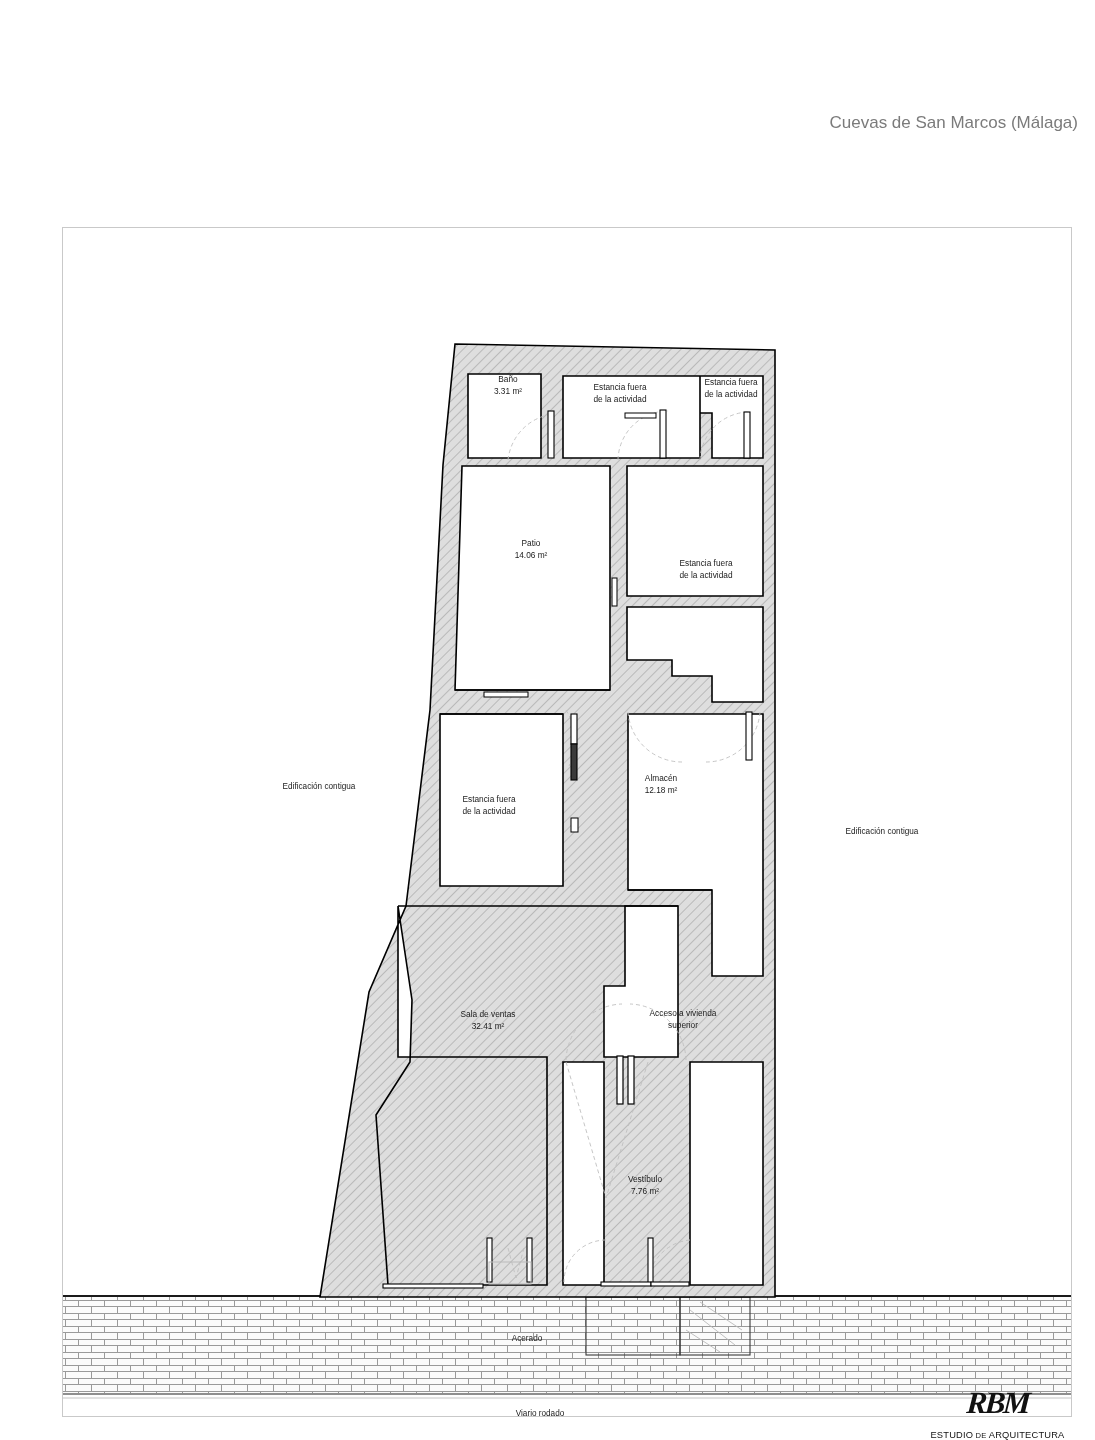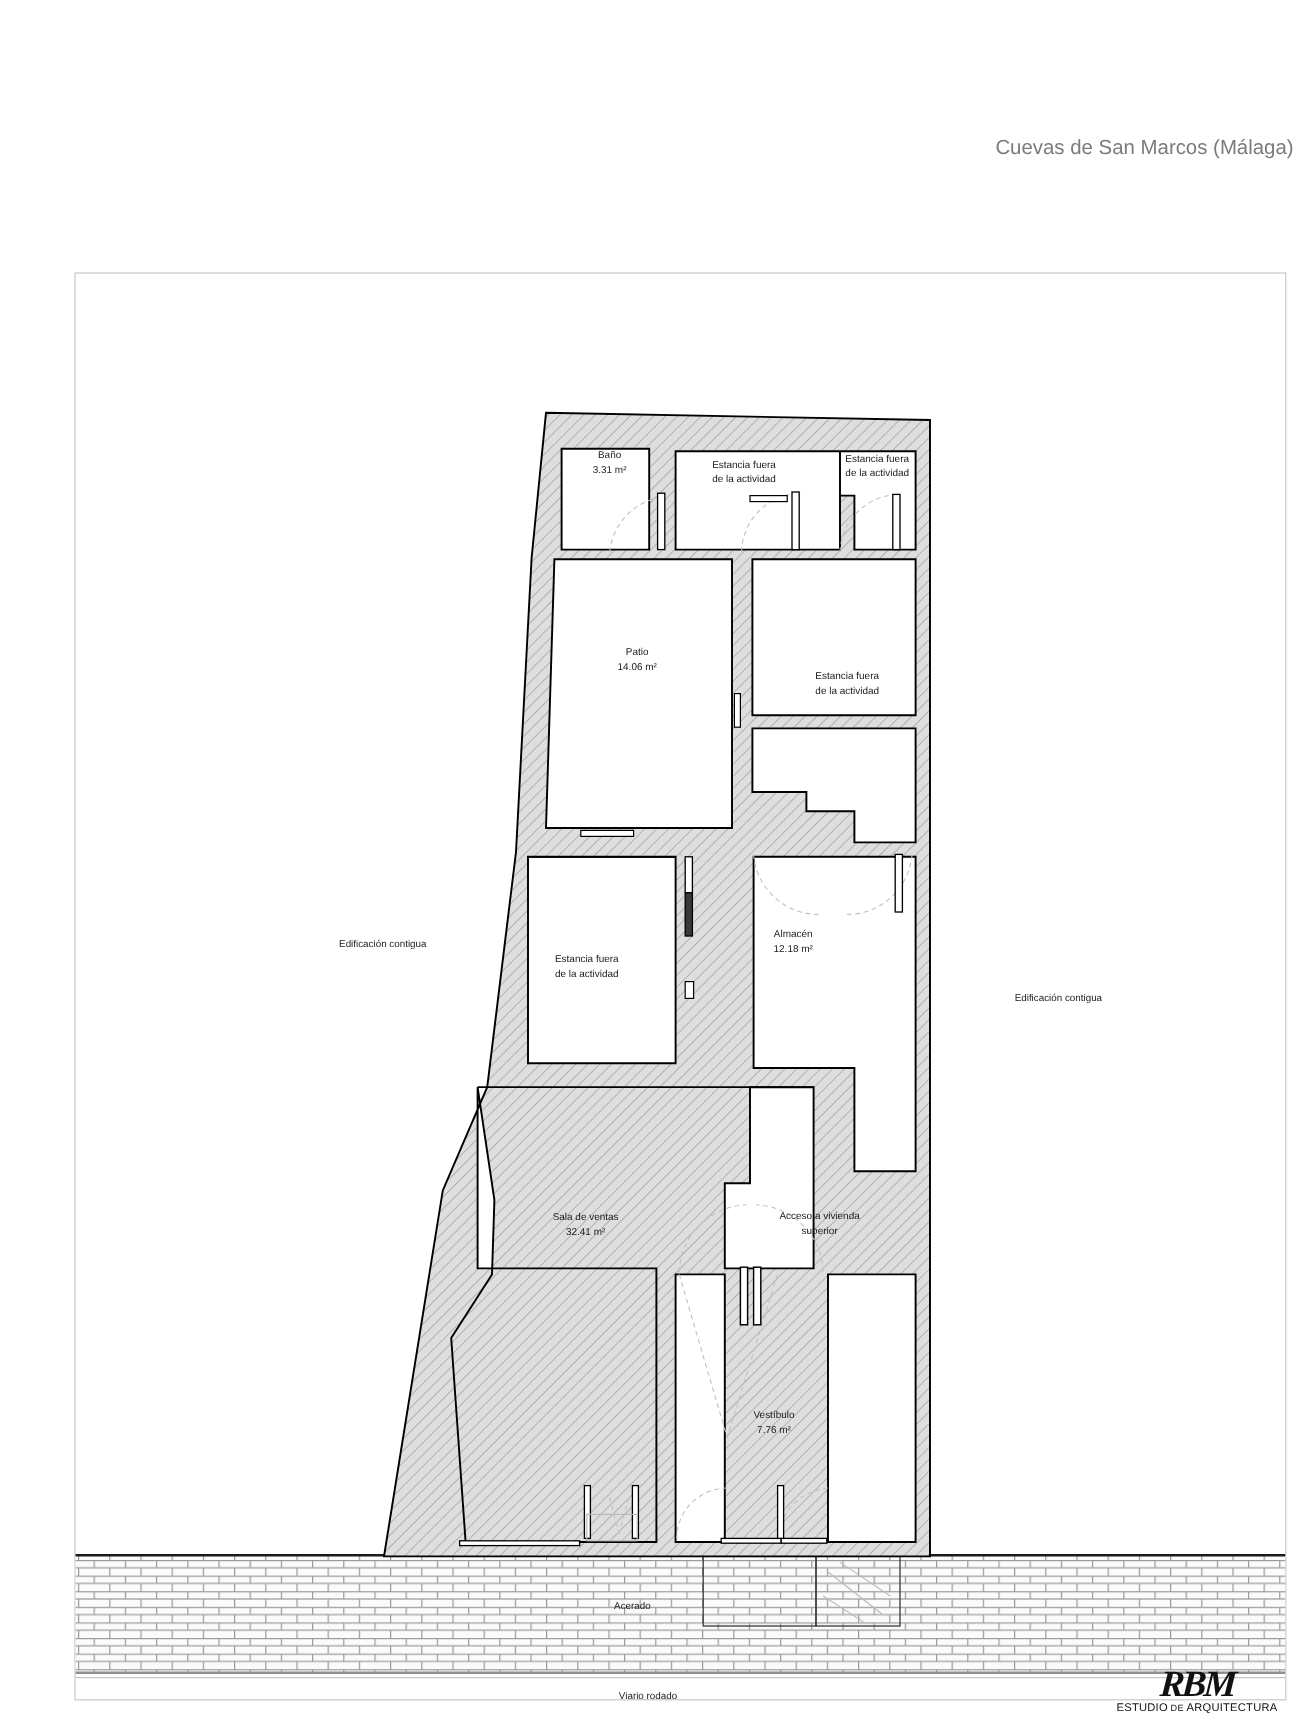--- a/index.html
+++ b/index.html
@@ -81,21 +81,21 @@
     font-style: italic;
     color: #111111;
     letter-spacing: -2.5px;
     line-height: 0.95;
     transform: skewX(-4deg);
   }
   .logo-sub {
     font-size: 9.3px;
     color: #111111;
     letter-spacing: 0.2px;
-    margin-top: 1px;
+    margin-top: 13px;
     white-space: nowrap;
   }
   .logo-sub .sm { font-size: 7.6px; }
 </style>
 </head>
 <body>
 
 <div id="sheet">
 
   <div class="title-block">

